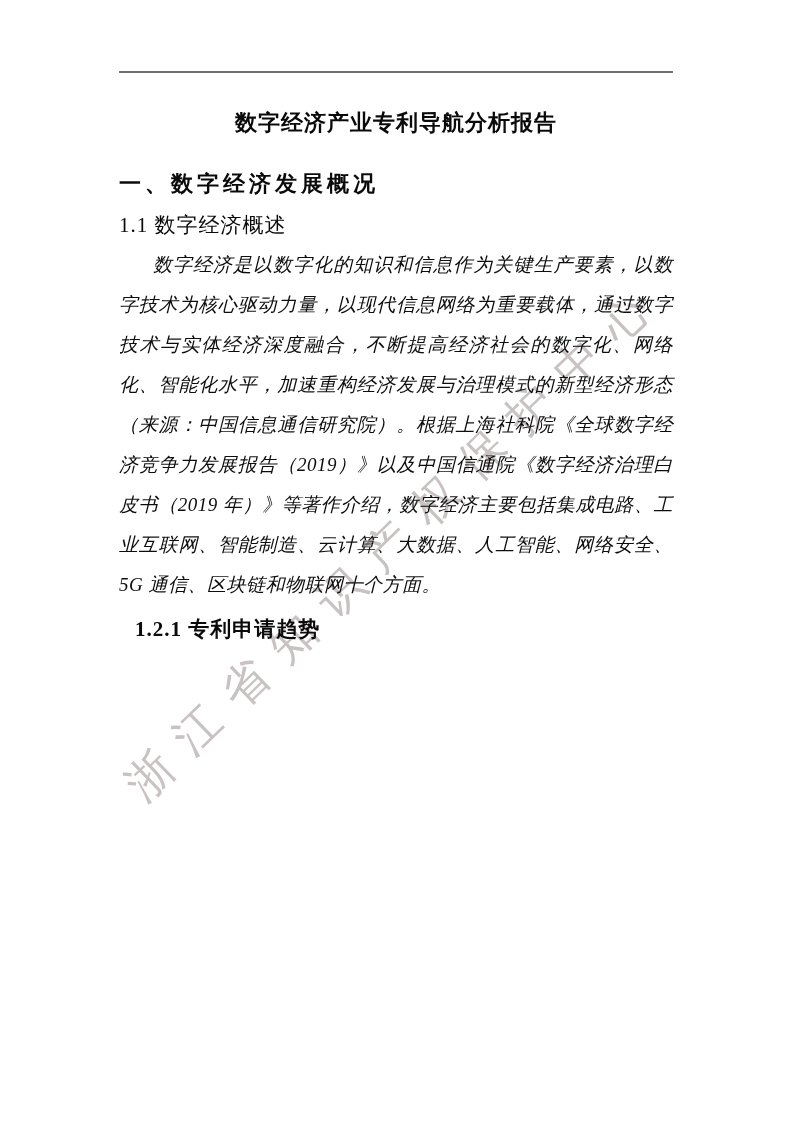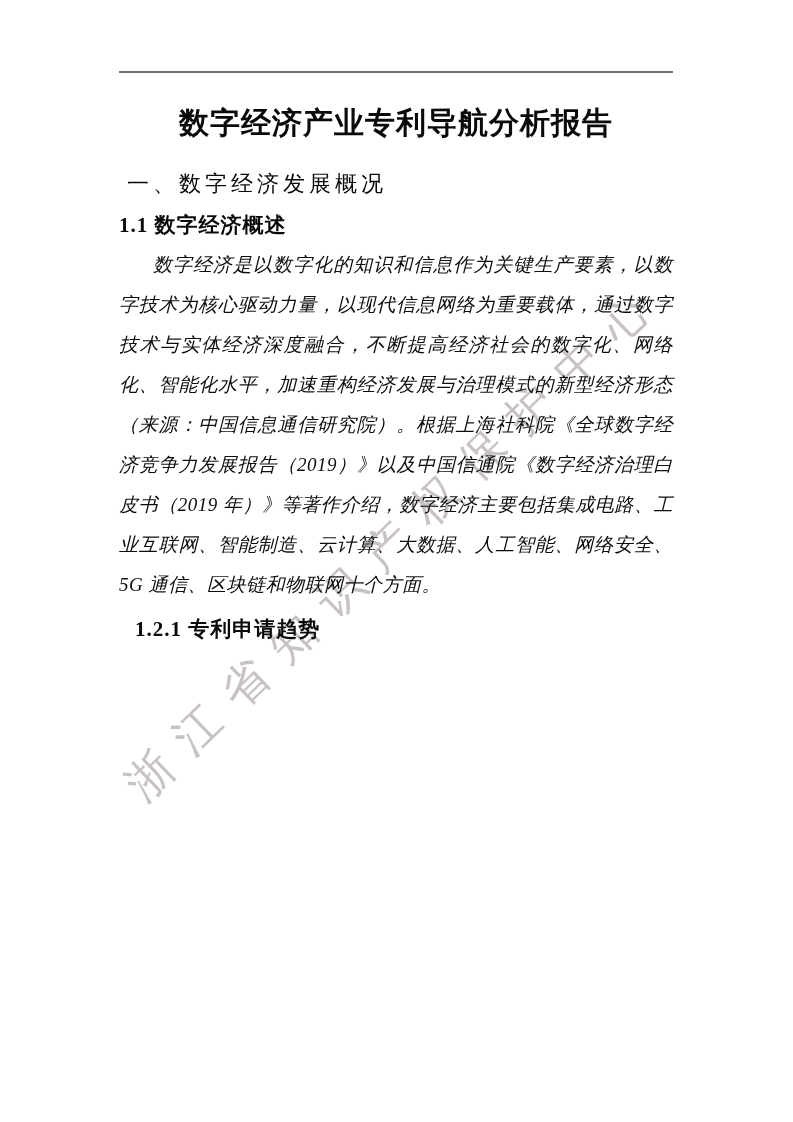--- a/index.html
+++ b/index.html
@@ -37,40 +37,40 @@
     margin: 0 120px 0 119px; 
     width: 554px;
   }
   .rule {
     margin-top: 71px;
     height: 2px;
     background: #6f6f6f;
   }
   h1.title {
     margin: 31px 0 0 0;
-    font-size: 30px;
+    font-size: 22px;
     line-height: 38px;
     font-weight: 900;
     text-align: center;
     letter-spacing: 1px;
     color: #0a0a0a;
   }
   h2.sec {
-    margin: 27px 0 0 8px;
+    margin: 27px 0 0 0;
     font-size: 22px;
     line-height: 30px;
-    font-weight: normal;
+    font-weight: bold;
     letter-spacing: 4px;
     color: #0a0a0a;
   }
   h3.sub {
     margin: 12px 0 0 0;
     font-size: 21px;
     line-height: 29px;
-    font-weight: bold;
+    font-weight: normal;
     letter-spacing: 1px;
     color: #0a0a0a;
   }
   h3.sub.tight { margin-top: 0; }
   h4.sub3 {
     margin: 10px 0 0 16px;
     font-size: 21px;
     line-height: 29px;
     font-weight: bold;
     letter-spacing: 1px;

